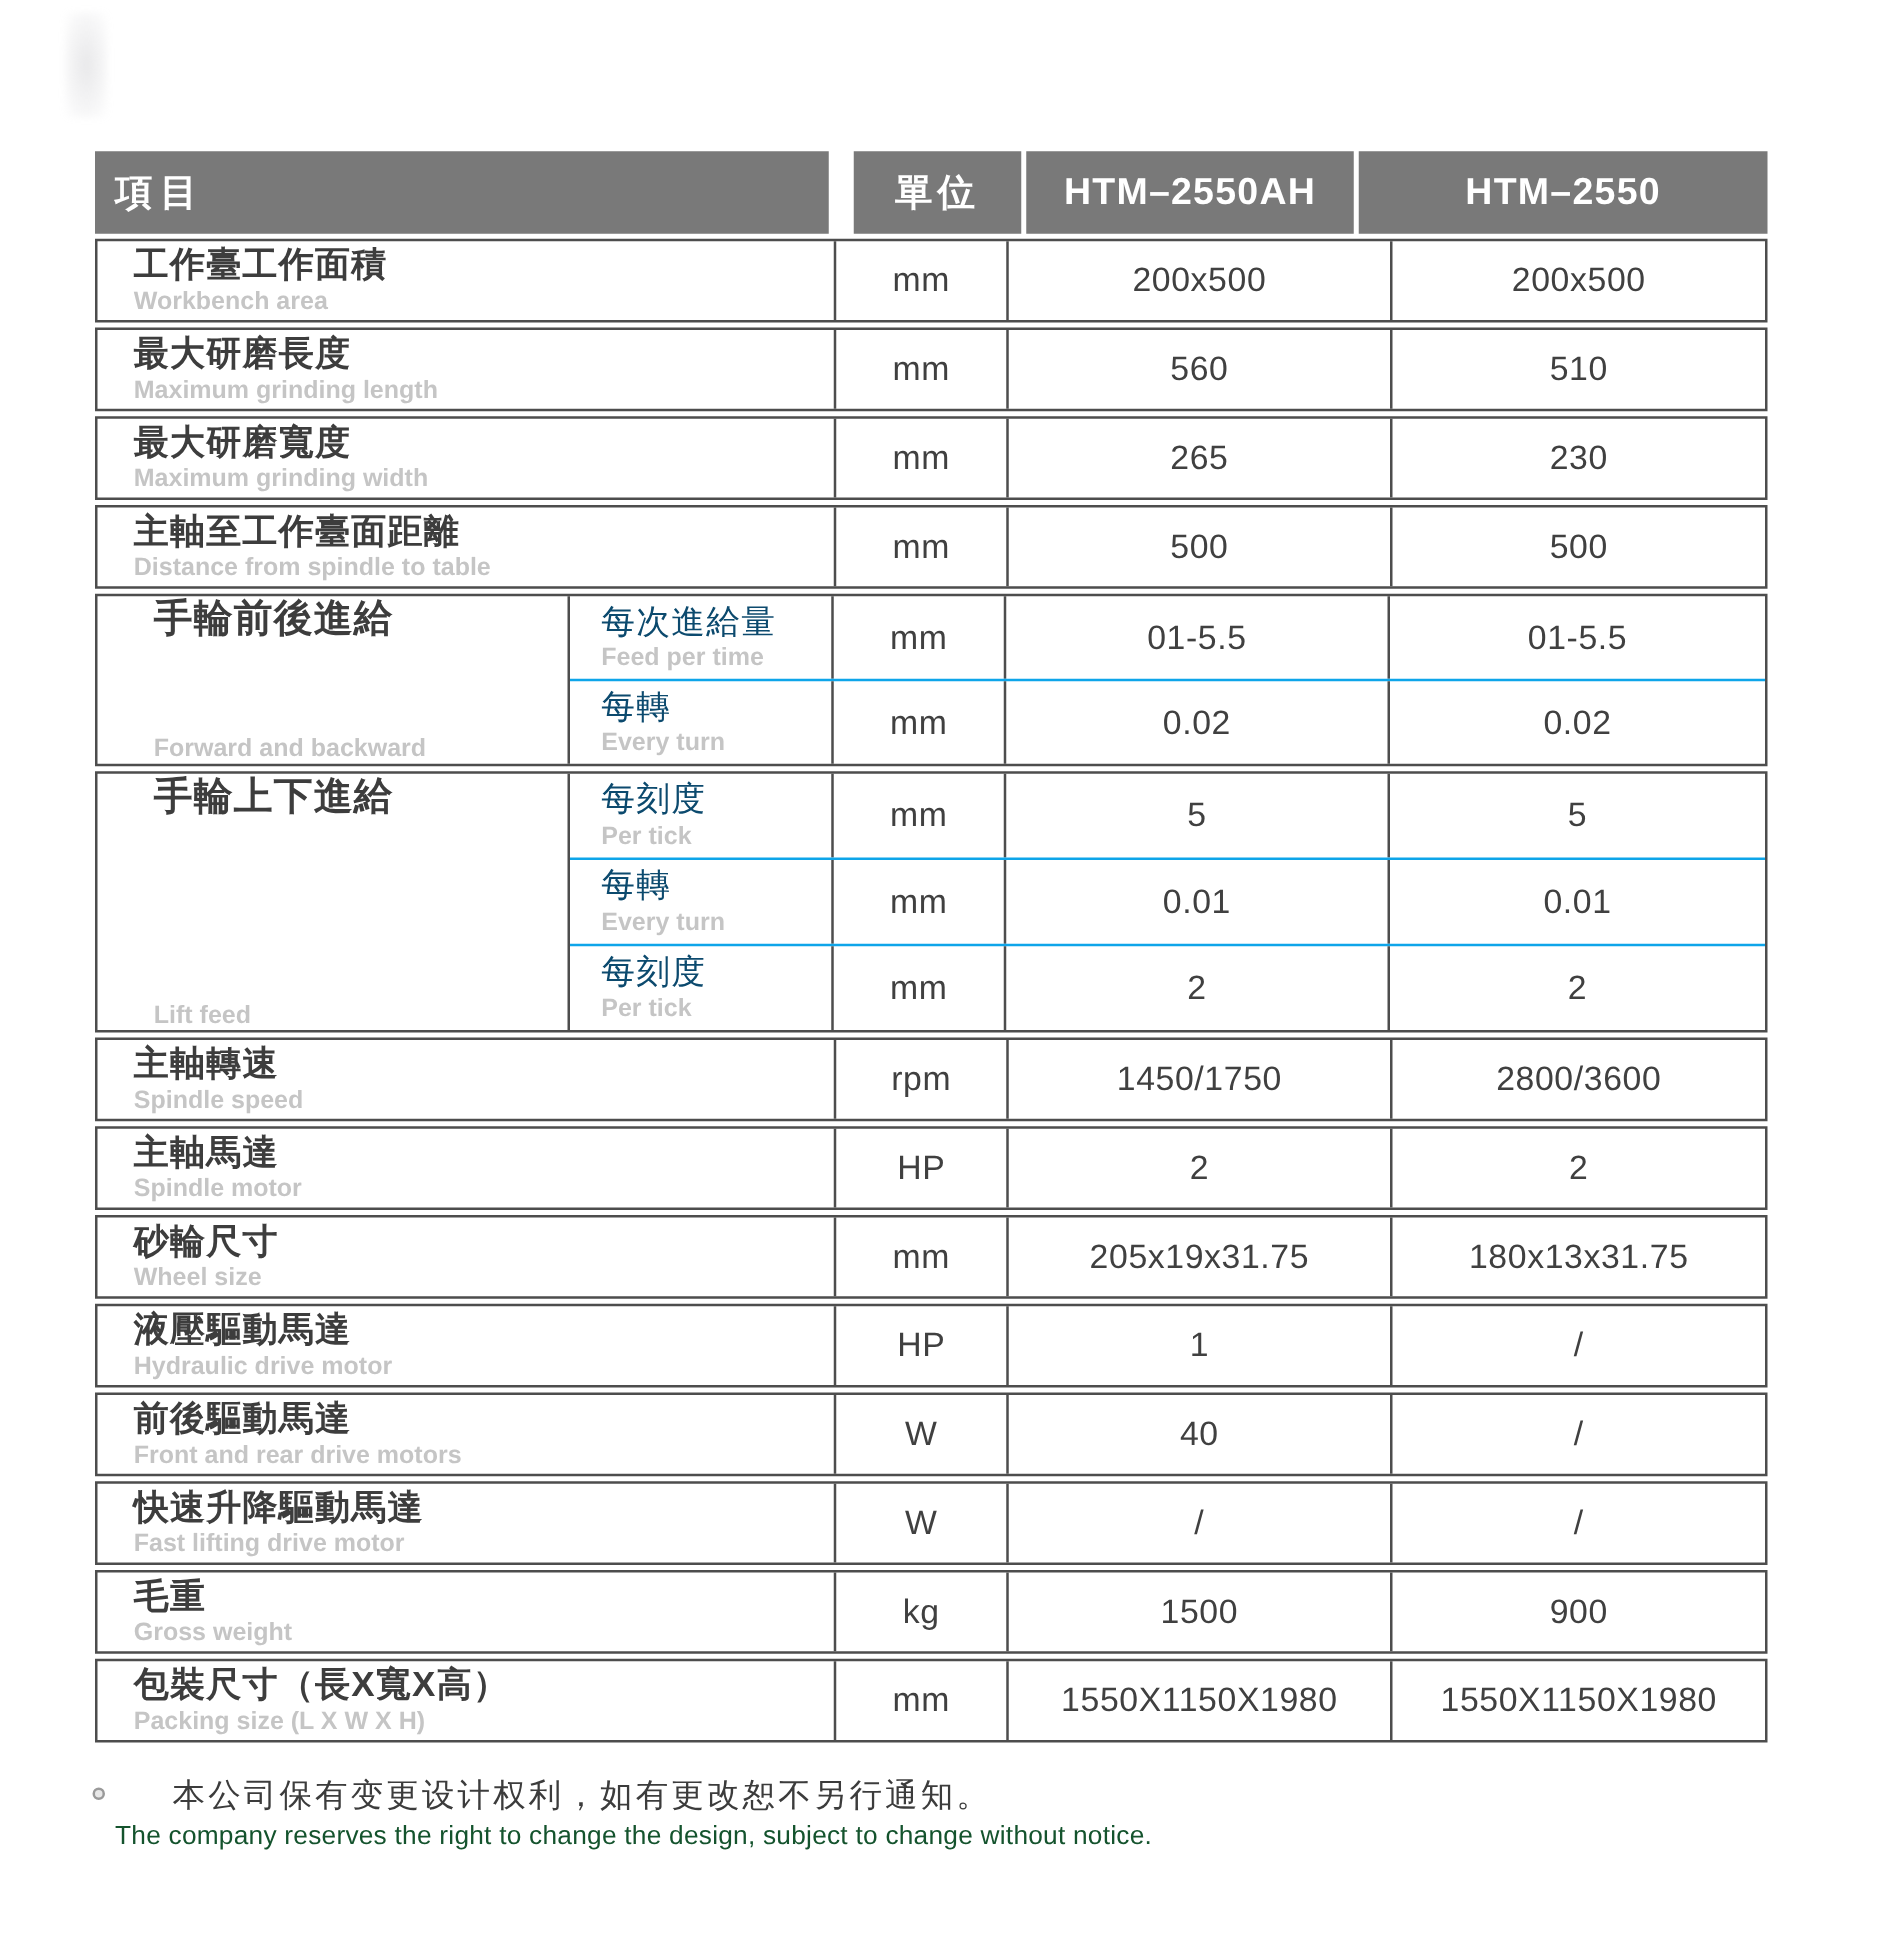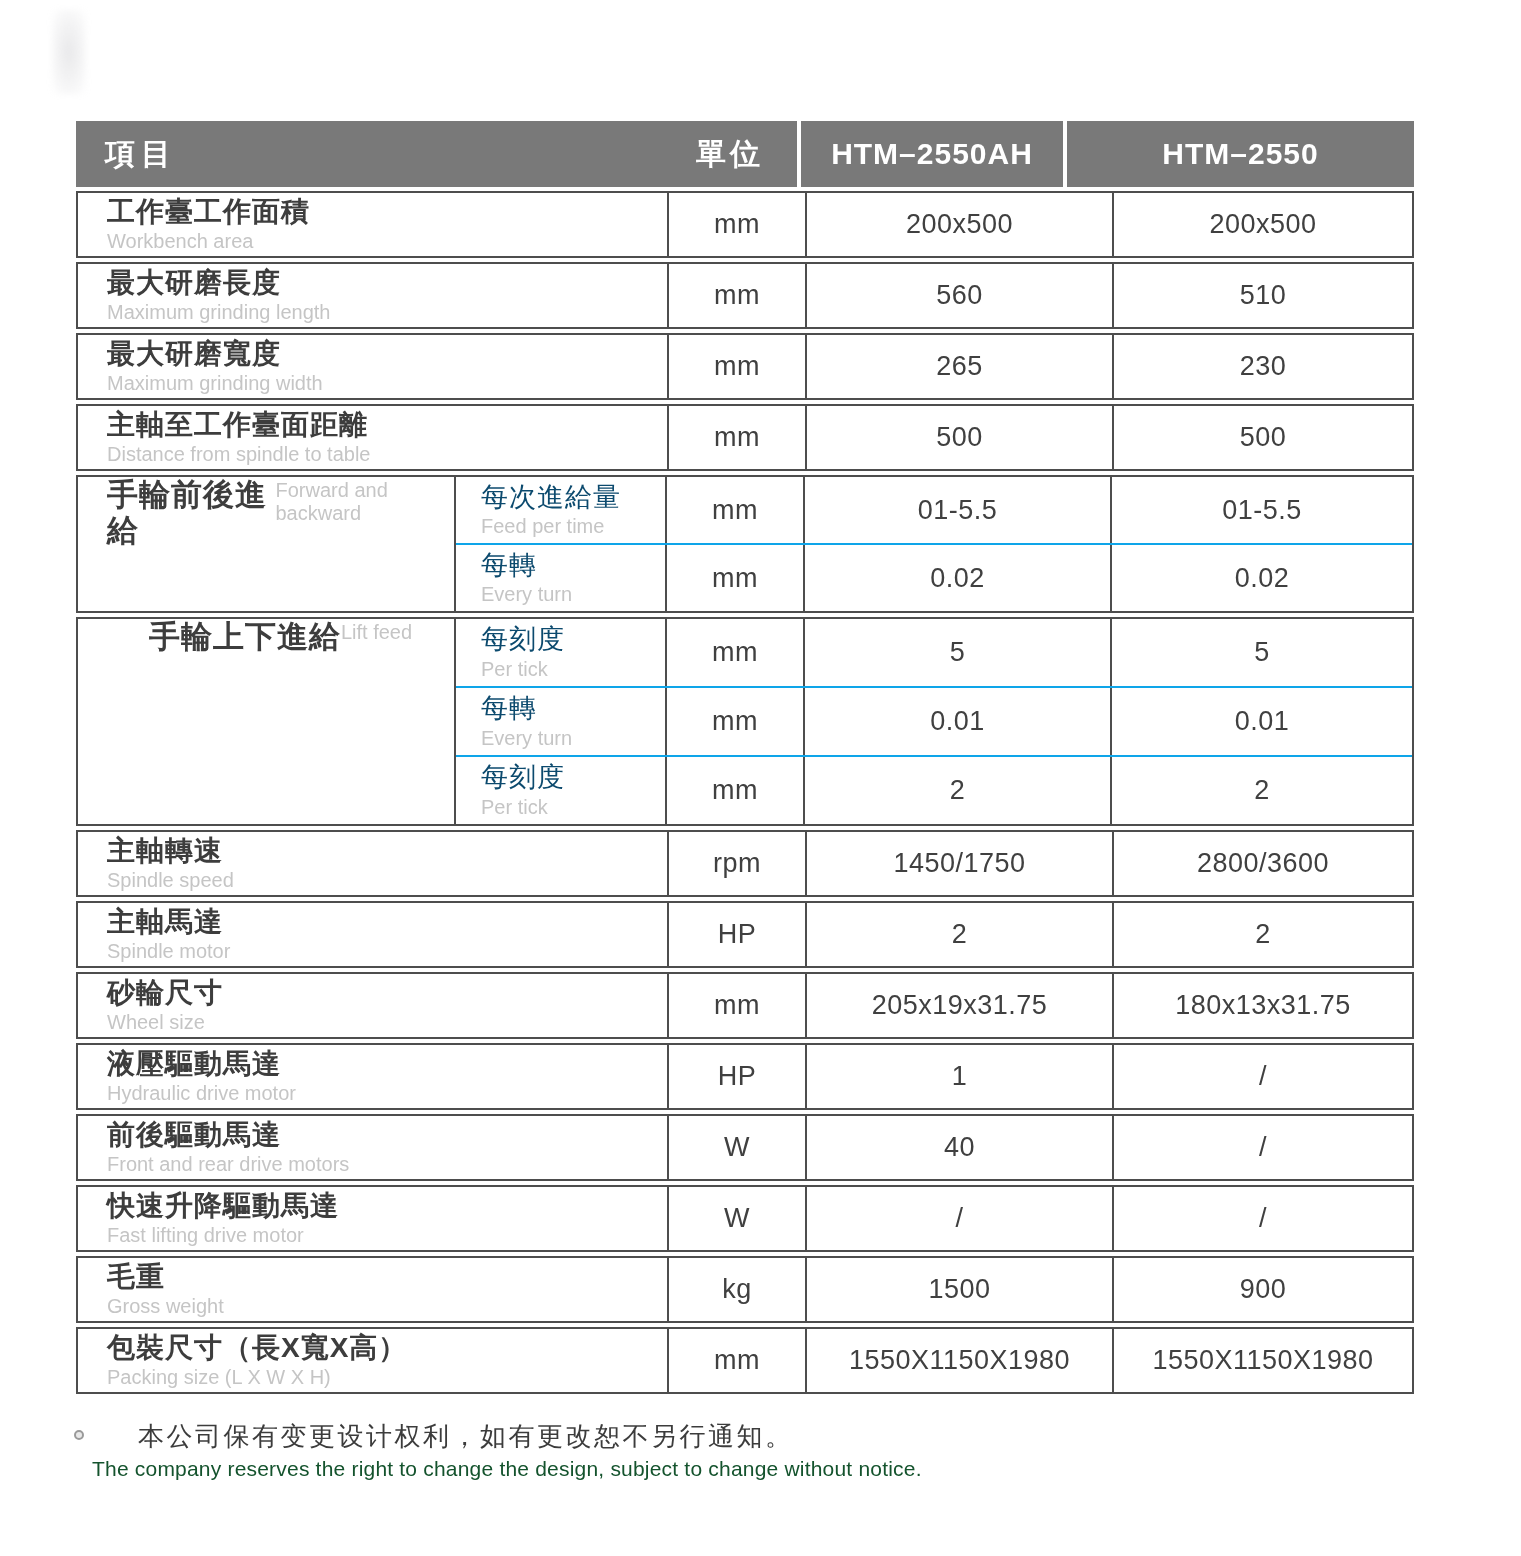--- a/index.html
+++ b/index.html
@@ -15,43 +15,43 @@
   }
   .spec-table{position:absolute;left:76px;top:121px;width:1338px;}
 
   
   .thead{display:flex;height:66px;margin-bottom:4px;}
   .th{
     background:#797979;color:#ffffff;font-weight:bold;font-size:30px;
     display:flex;align-items:center;justify-content:center;box-sizing:border-box;
     letter-spacing:2px;
   }
-  .th-item{width:587px;margin-right:0;justify-content:flex-start;padding-left:29px;letter-spacing:6px;}
+  .th-item{width:587px;margin-right:20px;justify-content:flex-start;padding-left:16px;letter-spacing:6px;}
   .th-unit{width:134px;margin-right:4px;letter-spacing:4px;}
   .th-va{width:262px;margin-right:4px;letter-spacing:1px;}
   .th-vb{flex:1;letter-spacing:1px;}
 
   
   .row{
     display:flex;height:67px;margin-bottom:4px;
     border:2px solid #4d4d4d;box-sizing:border-box;background:#ffffff;
   }
   .row.g2{height:138px;}
   .row.g3{height:209px;}
   .cell{box-sizing:border-box;display:flex;}
   .c-item{width:589px;flex-direction:column;justify-content:center;padding-left:29px;}
   .c-unit{width:138px;border-left:2px solid #4d4d4d;align-items:center;justify-content:center;}
   .c-va{width:307px;border-left:2px solid #4d4d4d;align-items:center;justify-content:center;}
   .c-vb{flex:1;border-left:2px solid #4d4d4d;align-items:center;justify-content:center;}
   .zh{font-size:28px;font-weight:bold;color:#3d3d3d;line-height:1.15;letter-spacing:1px;}
-  .en{font-size:20px;font-weight:normal;color:#c5c5c5;line-height:1.15;margin-top:2px;}
+  .en{font-size:20px;font-weight:bold;color:#c5c5c5;line-height:1.15;margin-top:2px;}
   .val{font-size:27px;color:#404040;font-weight:normal;letter-spacing:0.5px;}
 
   
-  .c-glabel{width:378px;border-right:2px solid #4d4d4d;flex-direction:row;justify-content:center;padding-left:29px;box-sizing:border-box;}
+  .c-glabel{width:378px;border-right:2px solid #4d4d4d;flex-direction:column;justify-content:space-between;padding-left:45px;box-sizing:border-box;}
   .c-glabel .zh{font-size:31px;}
   .gsubs{flex:1;display:flex;flex-direction:column;}
   .srow{display:flex;flex:1;}
   .srow + .srow{border-top:2px solid #0ea5e9;}
   .c-sitem{width:209px;flex-direction:column;justify-content:center;padding-left:25px;}
   .c-sitem .zh{font-weight:normal;font-size:27px;color:#0c4a6e;}
 
   
   .footnote{position:absolute;left:74px;top:1420px;}
   .fn-line{display:flex;align-items:flex-start;gap:48px;}

